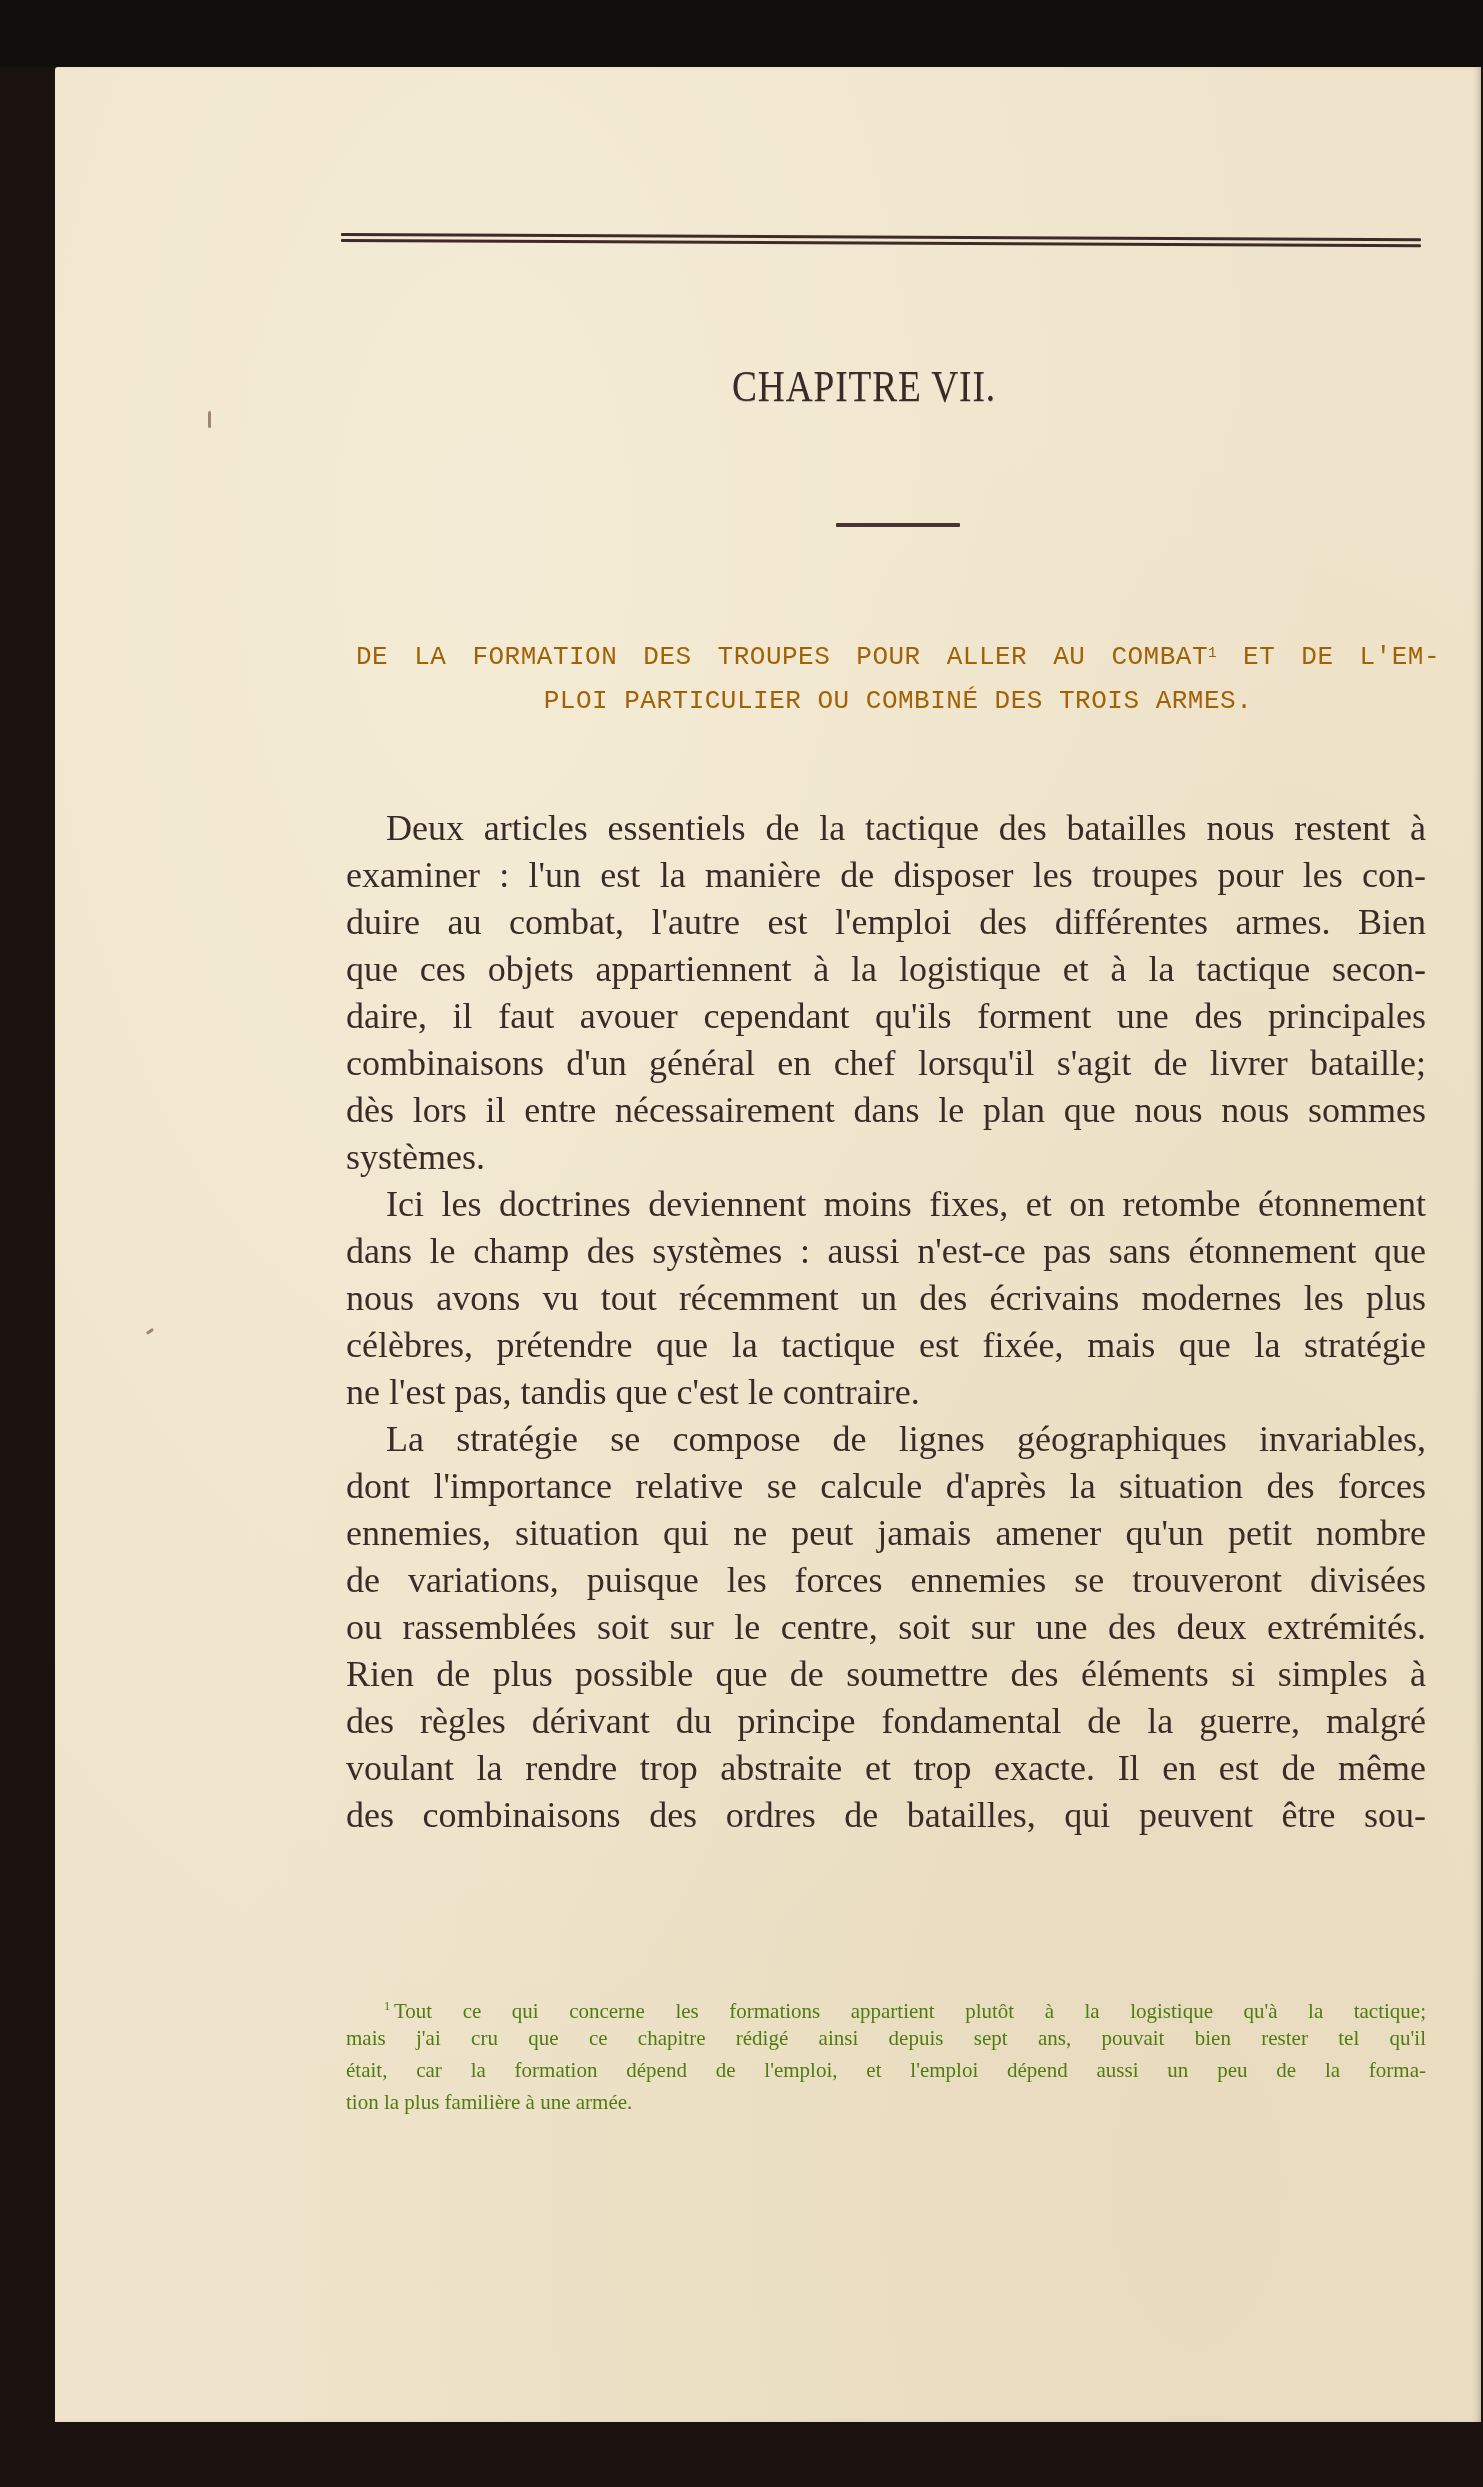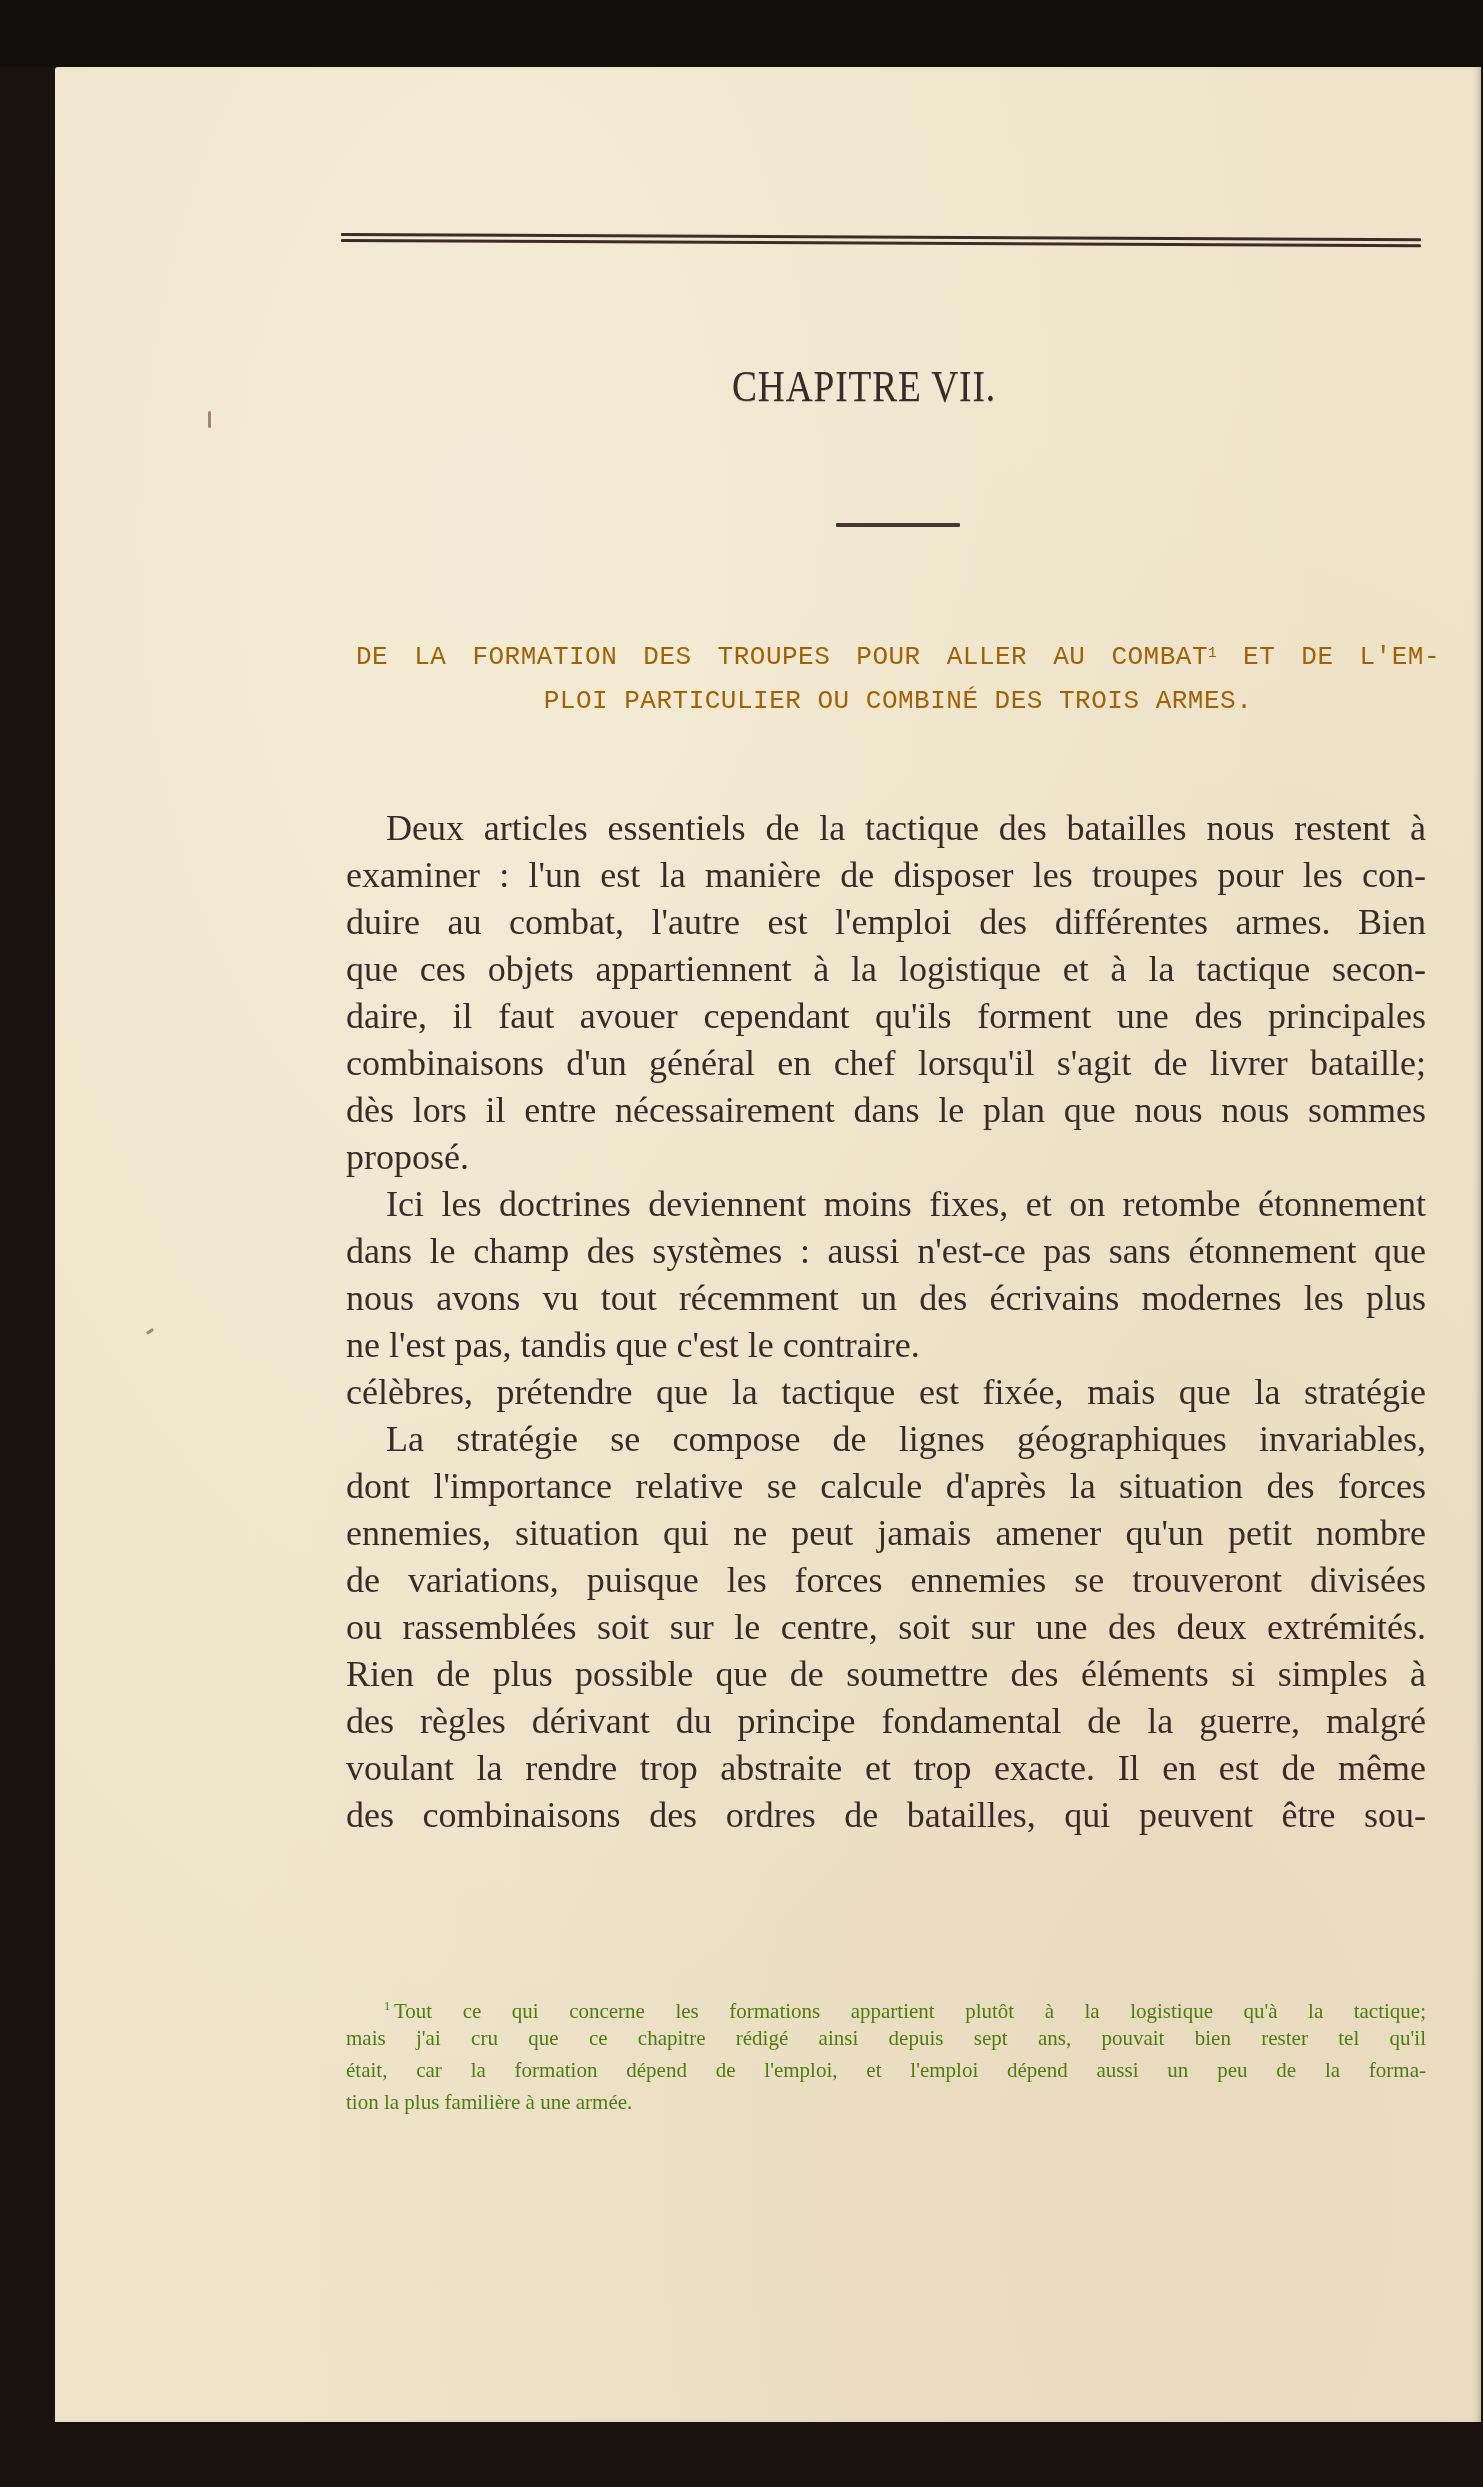--- a/index.html
+++ b/index.html
@@ -145,26 +145,26 @@
 </div>
 
 <div class="body-text">
   <span class="ln indent">Deux articles essentiels de la tactique des batailles nous restent à</span>
   <span class="ln">examiner : l'un est la manière de disposer les troupes pour les con-</span>
   <span class="ln">duire au combat, l'autre est l'emploi des différentes armes. Bien</span>
   <span class="ln">que ces objets appartiennent à la logistique et à la tactique secon-</span>
   <span class="ln">daire, il faut avouer cependant qu'ils forment une des principales</span>
   <span class="ln">combinaisons d'un général en chef lorsqu'il s'agit de livrer bataille;</span>
   <span class="ln">dès lors il entre nécessairement dans le plan que nous nous sommes</span>
-  <span class="ln end">proposé.</span>
+  <span class="ln end">systèmes.</span>
   <span class="ln indent">Ici les doctrines deviennent moins fixes, et on retombe étonnement</span>
   <span class="ln">dans le champ des systèmes : aussi n'est-ce pas sans étonnement que</span>
   <span class="ln">nous avons vu tout récemment un des écrivains modernes les plus</span>
+  <span class="ln">célèbres, prétendre que la tactique est fixée, mais que la stratégie</span>
   <span class="ln end">ne l'est pas, tandis que c'est le contraire.</span>
-  <span class="ln">célèbres, prétendre que la tactique est fixée, mais que la stratégie</span>
   <span class="ln indent">La stratégie se compose de lignes géographiques invariables,</span>
   <span class="ln">dont l'importance relative se calcule d'après la situation des forces</span>
   <span class="ln">ennemies, situation qui ne peut jamais amener qu'un petit nombre</span>
   <span class="ln">de variations, puisque les forces ennemies se trouveront divisées</span>
   <span class="ln">ou rassemblées soit sur le centre, soit sur une des deux extrémités.</span>
   <span class="ln">Rien de plus possible que de soumettre des éléments si simples à</span>
   <span class="ln">des règles dérivant du principe fondamental de la guerre, malgré</span>
   <span class="ln">voulant la rendre trop abstraite et trop exacte. Il en est de même</span>
   <span class="ln">des combinaisons des ordres de batailles, qui peuvent être sou-</span>
 </div>

